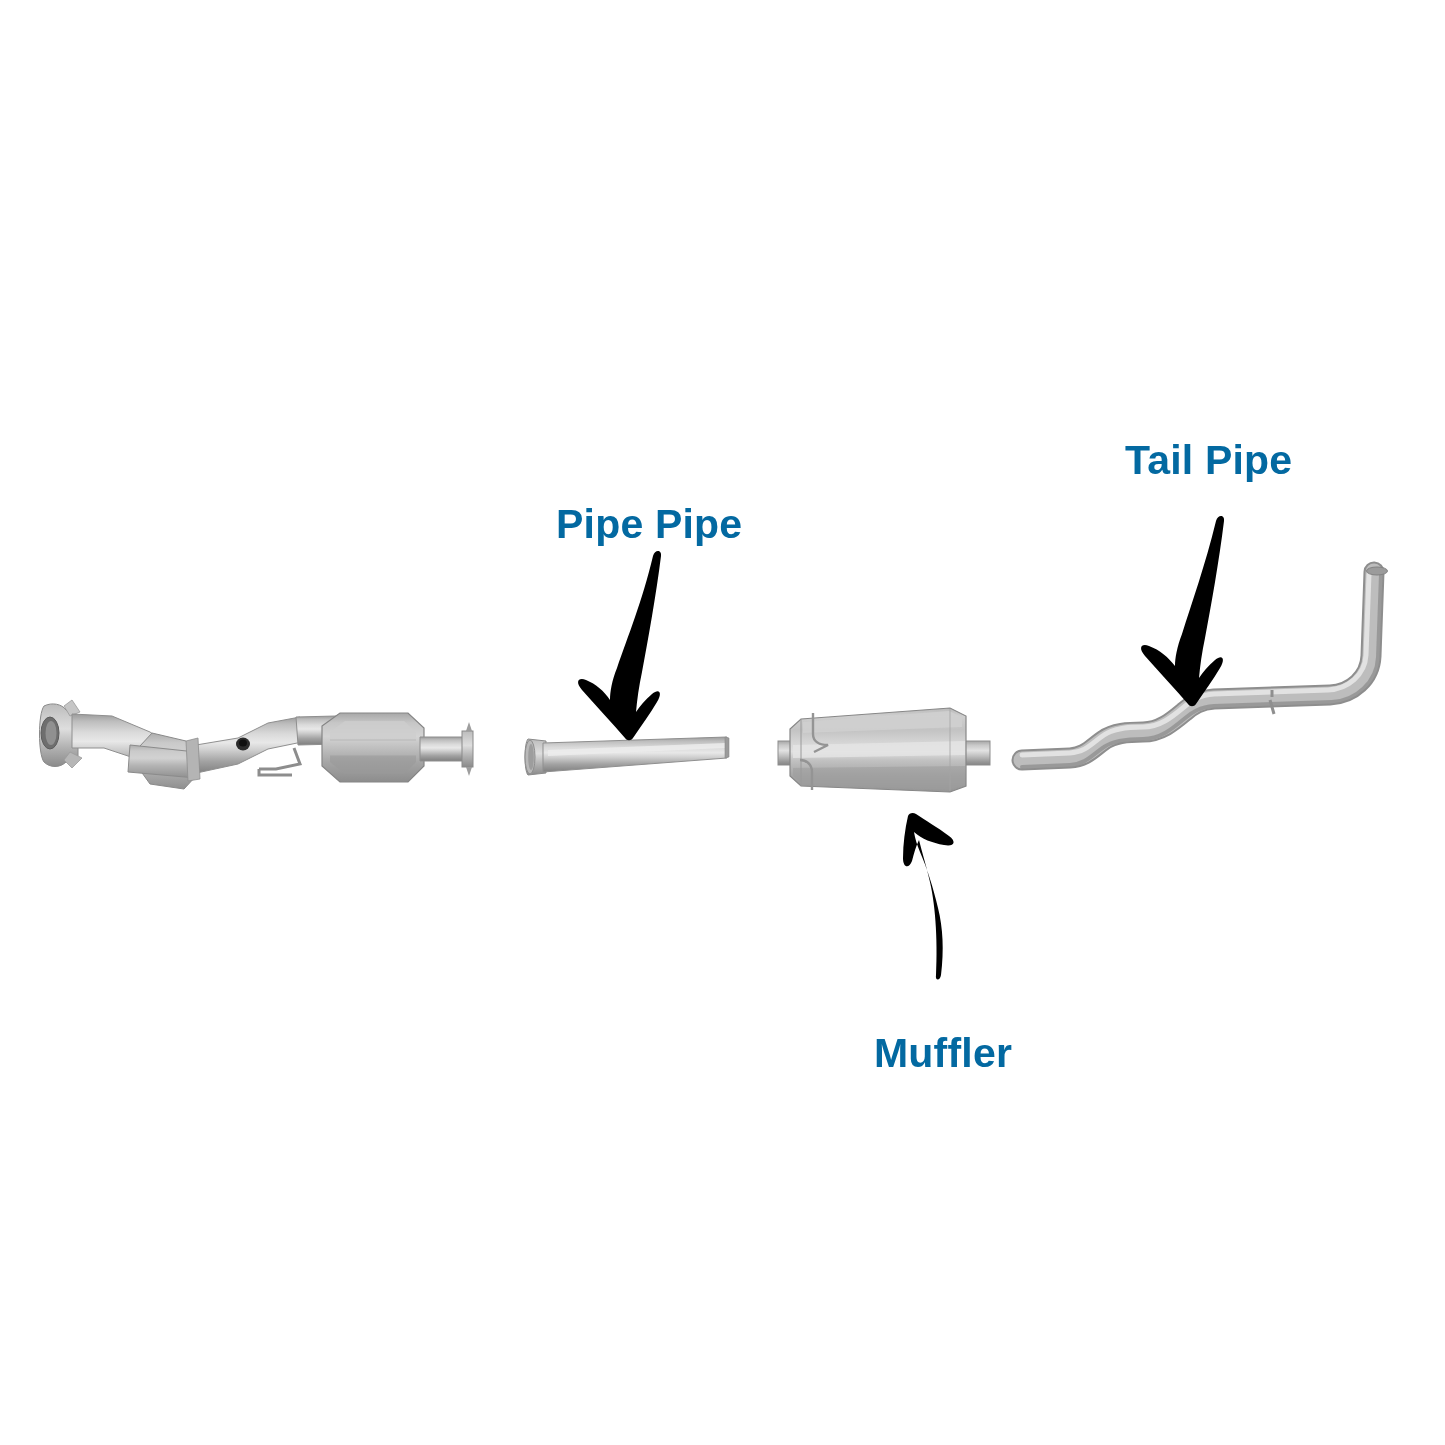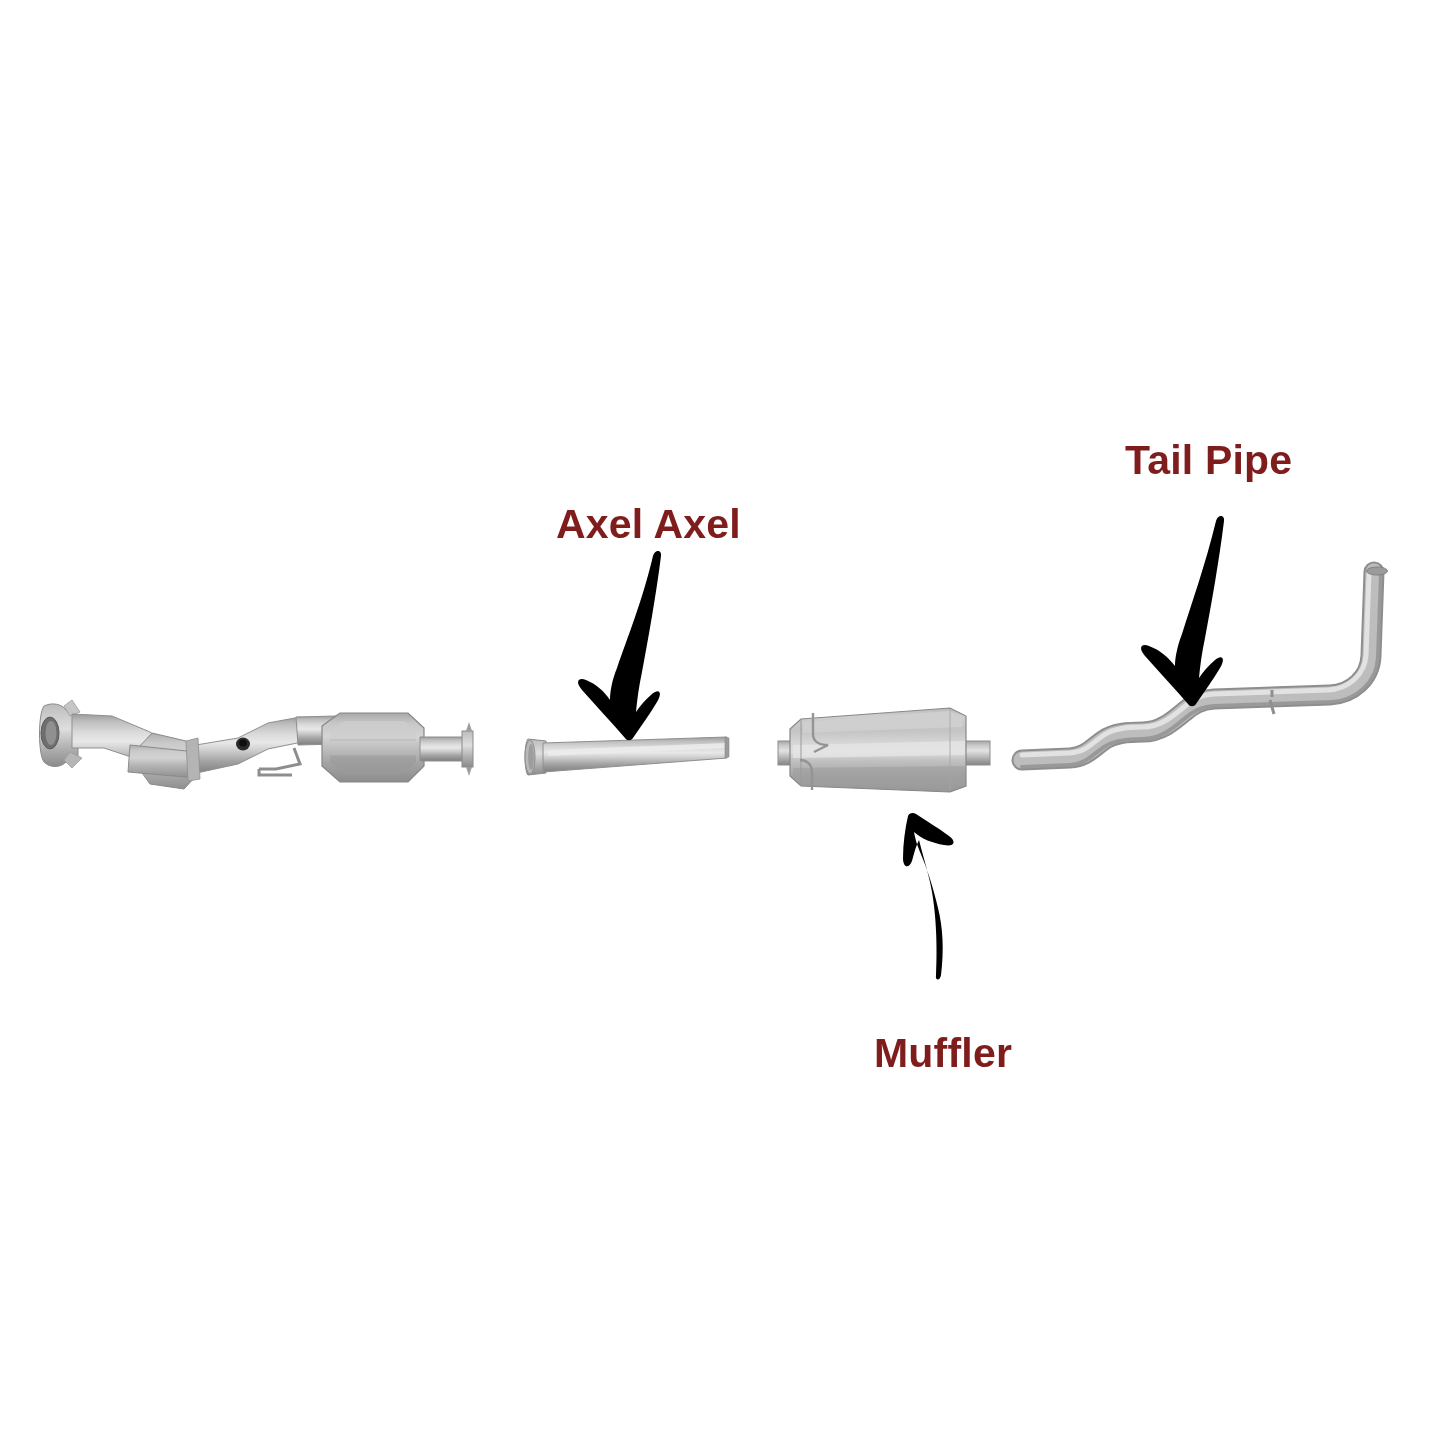--- a/index.html
+++ b/index.html
@@ -26,21 +26,21 @@
     top: 0;
     width: 1445px;
     height: 1445px;
     display: block;
   }
   .label {
     position: absolute;
     font-family: "Liberation Sans", "DejaVu Sans", sans-serif;
     font-weight: bold;
     font-size: 41px;
-    color: #7f1d1d;
+    color: #0369a1;
     letter-spacing: 0.2px;
     white-space: nowrap;
     line-height: 1;
     user-select: none;
   }
   #label-axel-pipe { left: 556px; top: 504px; }
   #label-tail-pipe { left: 1125px; top: 440px; }
   #label-muffler   { left: 874px; top: 1006px; margin-top: 27px; }
 </style>
 </head>
@@ -264,19 +264,19 @@
                C 913 812 909 813 908 816
                C 905 829 903 844 903 858
                C 903 868 909 869 912 861
                C 914 853 916 846 919 840
                C 922 852 926 865 929 878
                C 935 901 938 938 936 975
                C 935 981 940 981 941 975 Z" fill="#000000"></path>
     </g>
   </svg>
 
-  <div class="label" id="label-axel-pipe">Axel Axel</div>
+  <div class="label" id="label-axel-pipe">Pipe Pipe</div>
 
   <div class="label" id="label-tail-pipe">Tail Pipe</div>
 
   <div class="label" id="label-muffler">Muffler</div>
 
 </div>
 
 </body></html>

